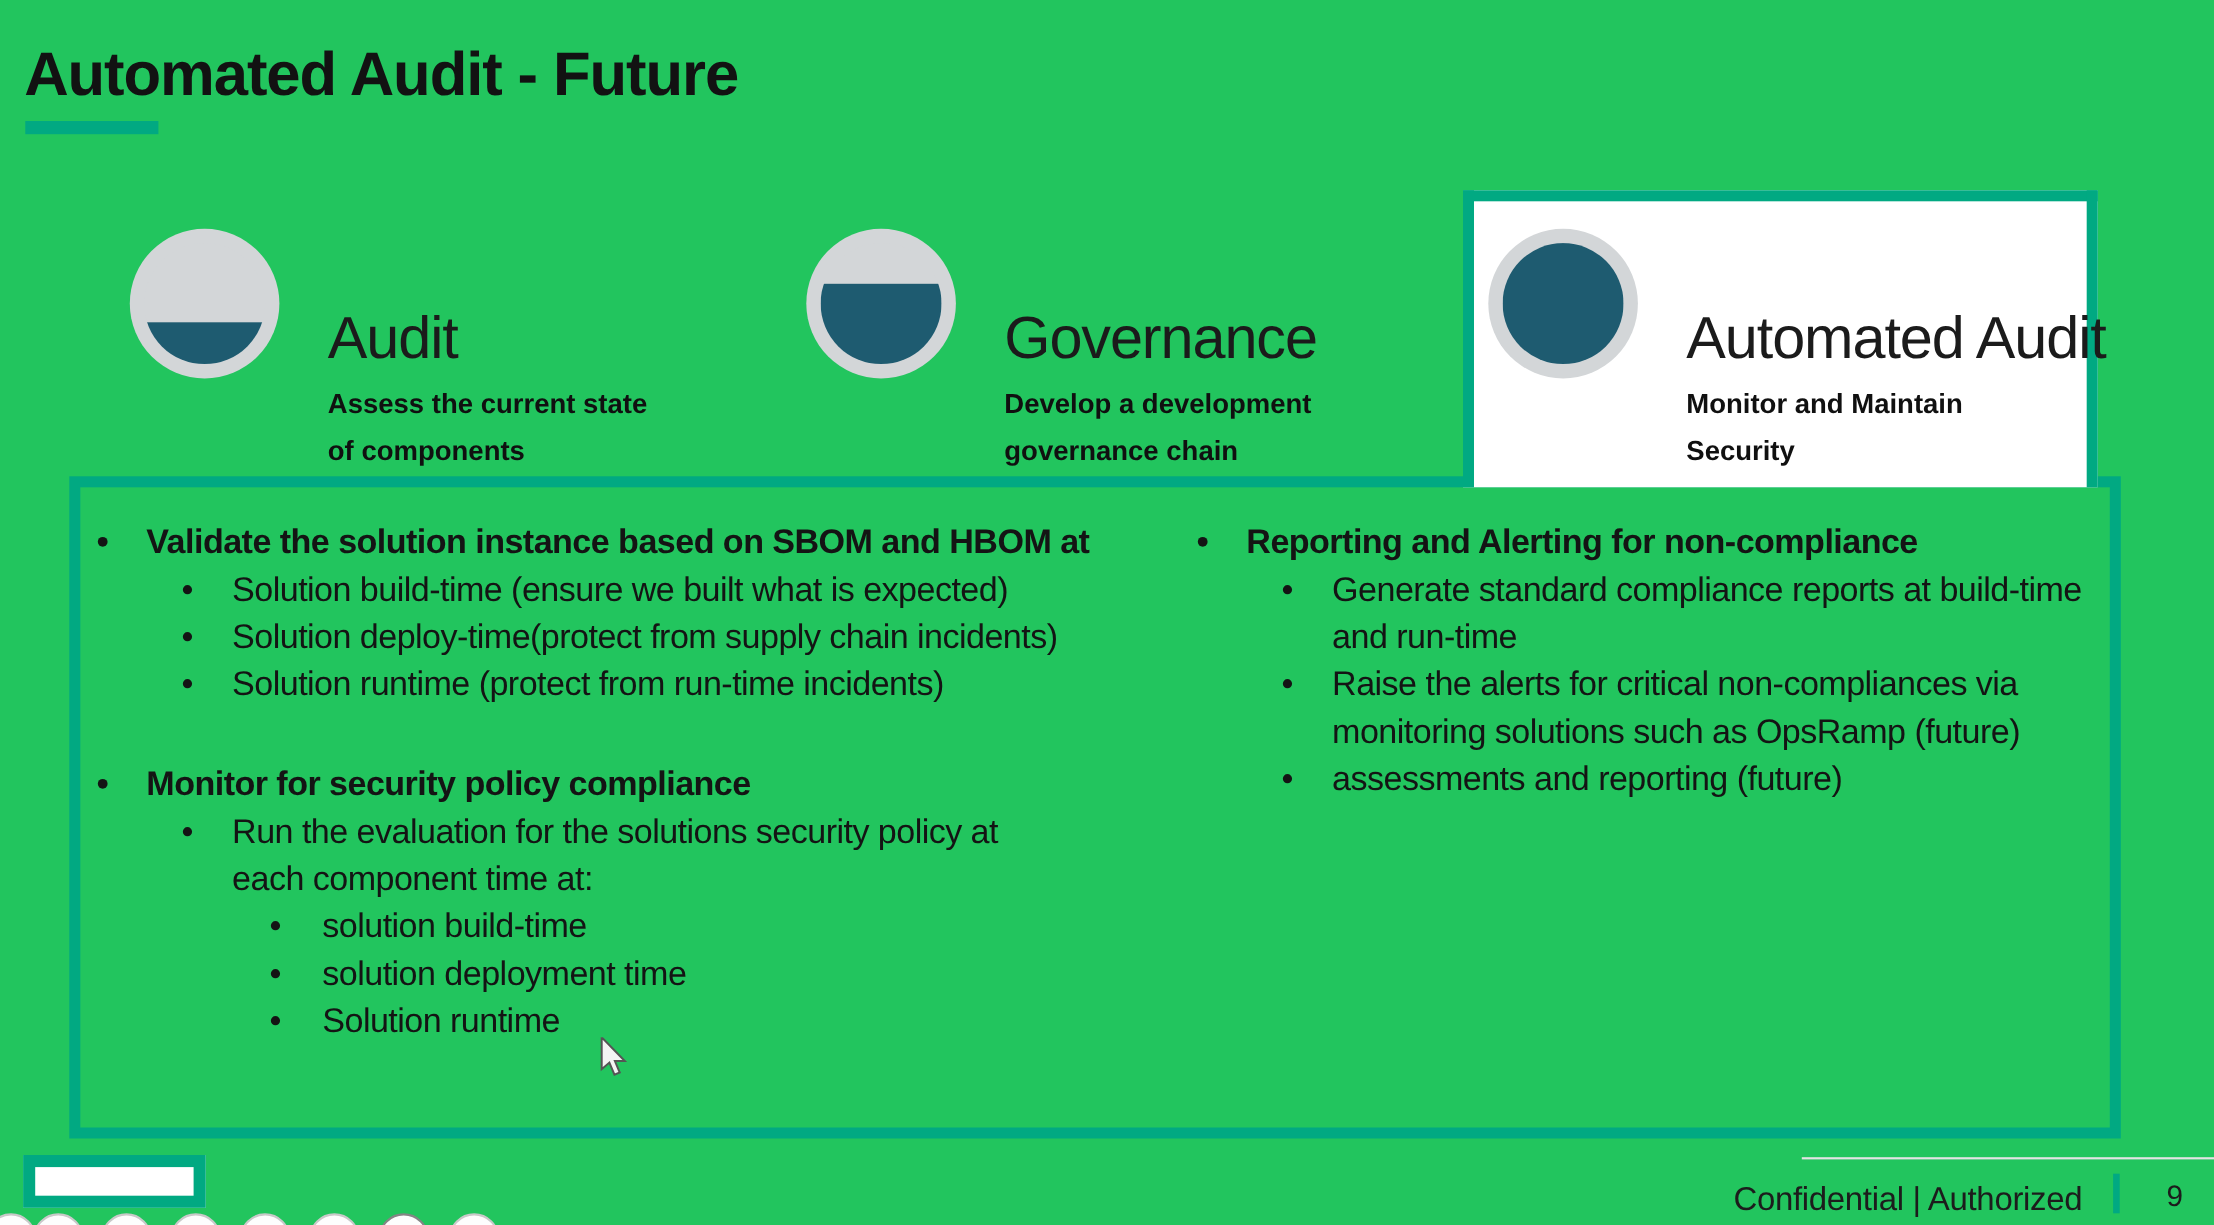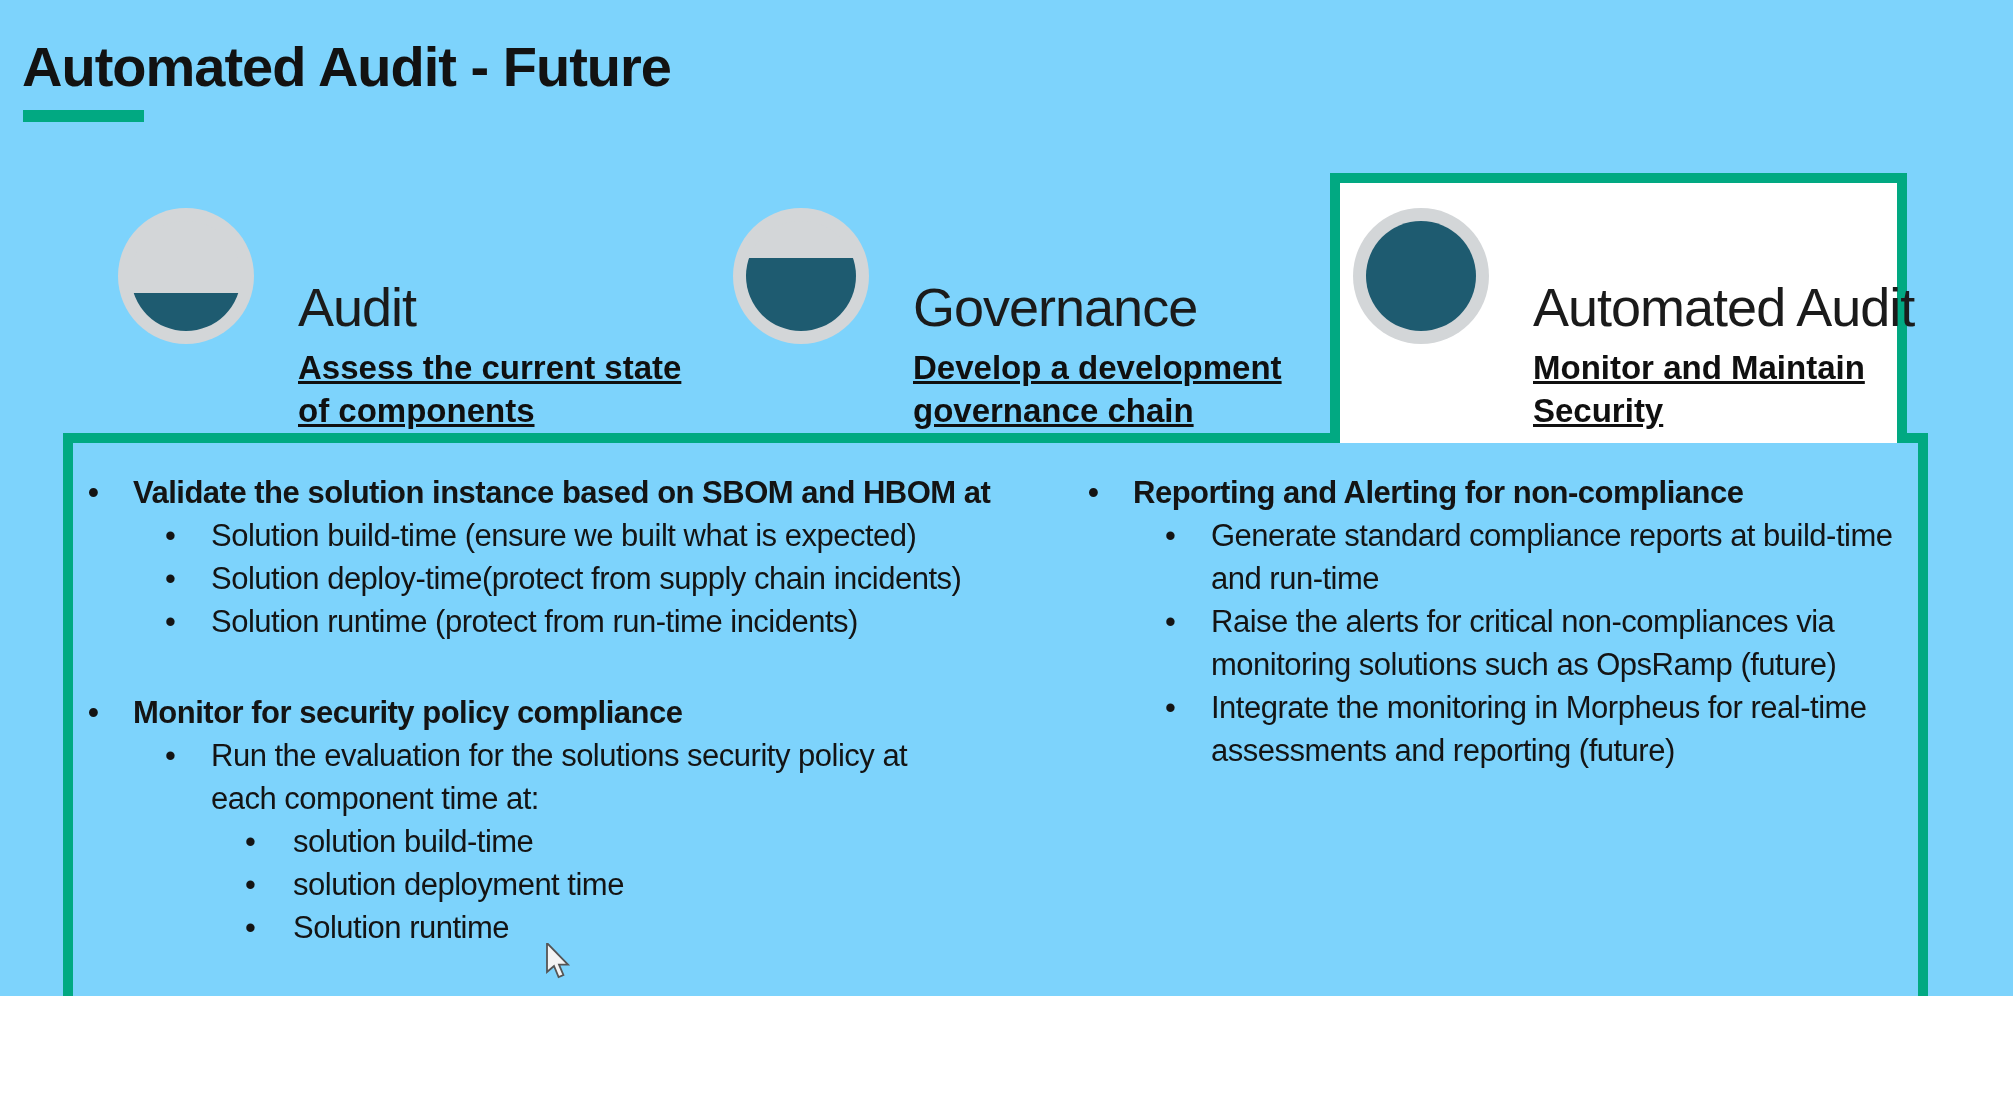--- a/index.html
+++ b/index.html
@@ -1,16 +1,16 @@
 <!DOCTYPE html>
 <html><head>
 <meta charset="utf-8">
 <style>
   html,body{margin:0;padding:0;background:#fff;}
-  .screen{position:relative;width:2013px;height:996px;background:#7dd3fc;overflow:hidden;
+  .screen{position:relative;width:2013px;height:1114px;background:#22c55e;overflow:hidden;
           font-family:"Liberation Sans",sans-serif;color:#161616;}
 
   
   .title{position:absolute;left:22px;top:34px;font-size:56px;font-weight:700;
          letter-spacing:-1px;color:#121212;white-space:nowrap;}
   .title-underline{position:absolute;left:23px;top:110px;width:121px;height:12px;background:#01A982;}
 
   
   .big-box{position:absolute;left:63px;top:433px;width:1865px;height:602px;
            border:10px solid #01A982;box-sizing:border-box;background:transparent;}
@@ -19,21 +19,21 @@
 
   
   .stage{position:absolute;top:208px;display:flex;flex-direction:row;gap:44px;z-index:5;}
   .stage.s1{left:118px;} .stage.s2{left:733px;} .stage.s3{left:1353px;}
   .pcircle{width:136px;height:136px;border-radius:50%;background:#D3D6D8;position:relative;flex:0 0 auto;}
   .pcircle .inner{position:absolute;left:13px;top:13px;width:110px;height:110px;border-radius:50%;
                   overflow:hidden;background:#D3D6D8;}
   .pcircle .fill{position:absolute;left:0;bottom:0;width:100%;background:#1E5B70;}
   .stage-text{padding-top:68px;}
   .stage-name{font-size:54px;font-weight:400;letter-spacing:-1px;line-height:62px;color:#1b1b1b;white-space:nowrap;}
-  .stage-sub{margin-top:8px;font-size:33px;font-weight:700;line-height:43px;color:#101010;white-space:nowrap;text-decoration:underline;}
+  .stage-sub{margin-top:8px;font-size:25px;font-weight:700;line-height:43px;color:#101010;white-space:nowrap;}
 
   
   .col{position:absolute;top:471px;z-index:4;}
   .col.left{left:63px;} .col.right{left:1063px;}
   .line{position:relative;line-height:43px;font-size:31px;letter-spacing:-0.5px;white-space:nowrap;color:#141414;}
   .line .blt{position:absolute;font-size:31px;}
   .l1{padding-left:70px;} .l1 .blt{left:25px;}
   .l2{padding-left:148px;} .l2 .blt{left:102px;}
   .l3{padding-left:230px;} .l3 .blt{left:182px;}
   .b{font-weight:700;}
@@ -128,21 +128,21 @@
     <div class="line l3"><span class="blt">•</span><span>solution deployment time</span></div>
     <div class="line l3"><span class="blt">•</span><span>Solution runtime</span></div>
   </div>
 
   <div class="col right">
     <div class="line l1 b"><span class="blt">•</span><span>Reporting and Alerting for non-compliance</span></div>
     <div class="line l2"><span class="blt">•</span><span>Generate standard compliance reports at build-time</span></div>
     <div class="line l2"><span>and run-time</span></div>
     <div class="line l2"><span class="blt">•</span><span>Raise the alerts for critical non-compliances via</span></div>
     <div class="line l2"><span>monitoring solutions such as OpsRamp (future)</span></div>
-    <div class="line l2"><span class="blt">•</span><span>Integrate the monitoring in Morpheus for real-time</span></div>
+    <div class="line l2"><span class="blt">•</span></div>
     <div class="line l2"><span>assessments and reporting (future)</span></div>
   </div>
 
   <div class="footer-hairline"></div>
   <div class="classification">Confidential | Authorized</div>
   <div class="page-sep"></div>
   <div class="page-num">9</div>
   <div class="hpe-logo"></div>
 
   <div class="bubble" style="left:-13px"></div>

